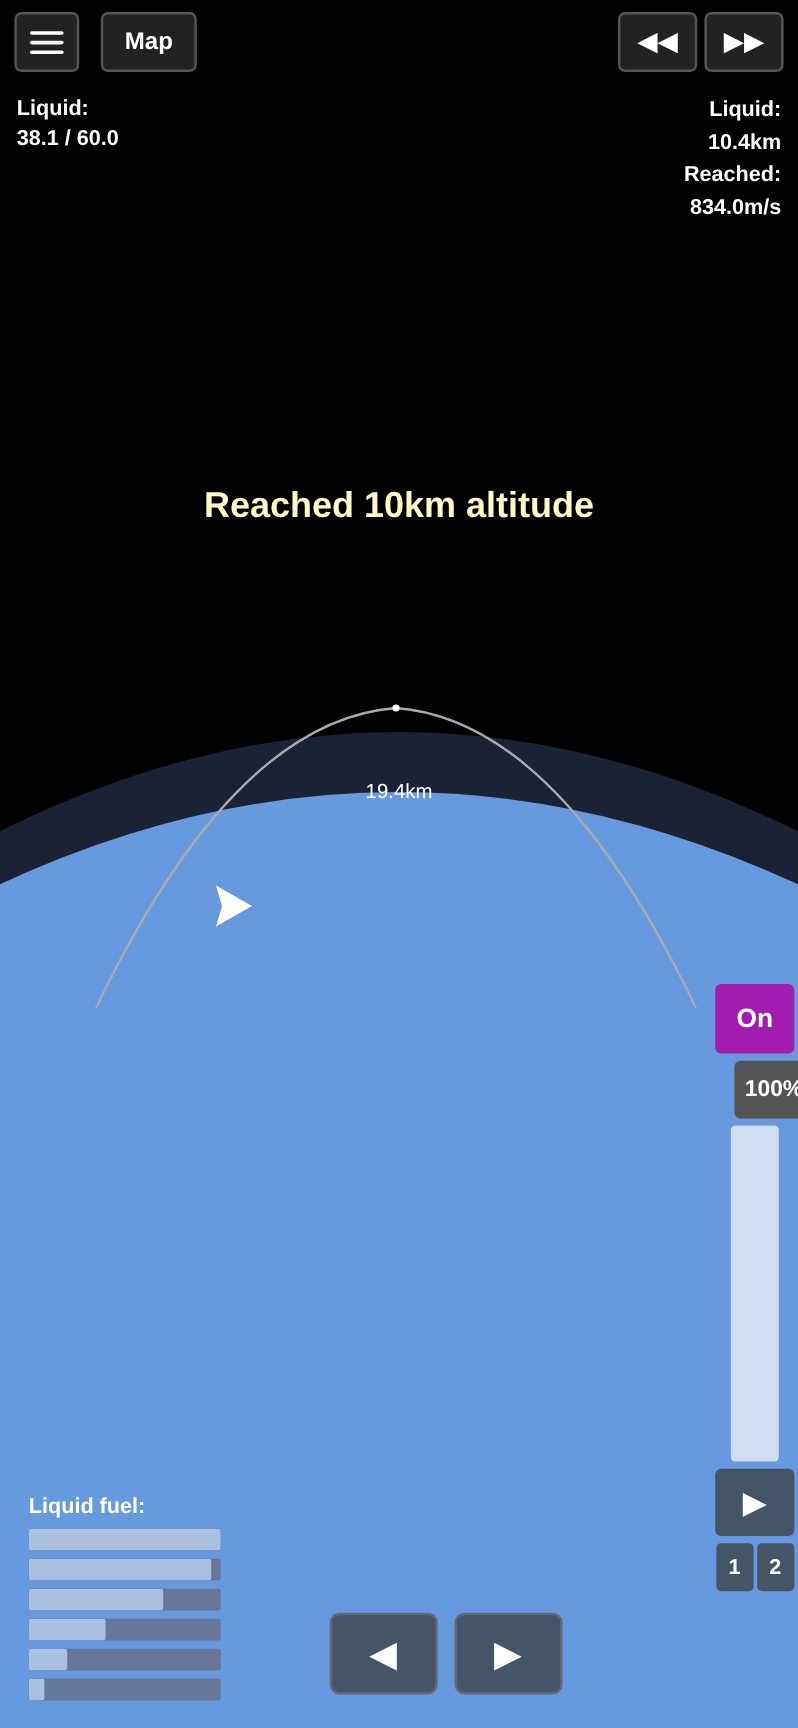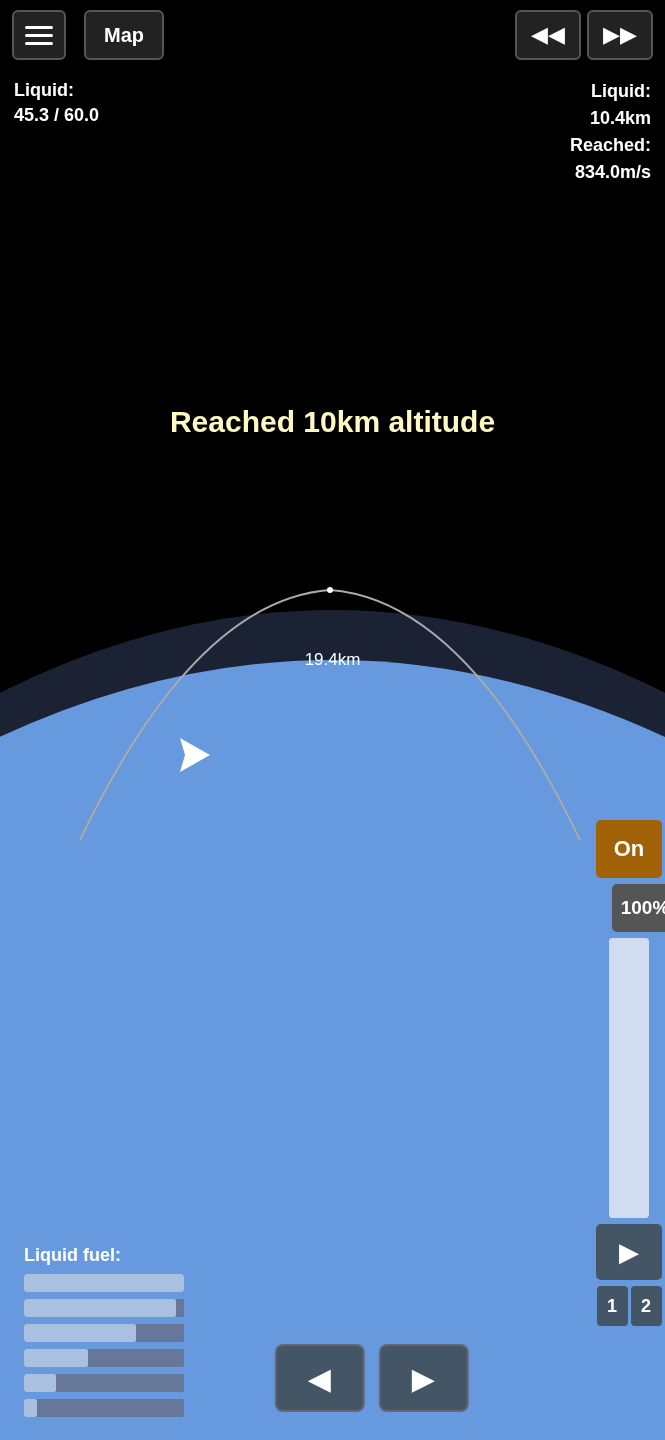--- a/index.html
+++ b/index.html
@@ -168,21 +168,21 @@
       top: 820px;
       width: 72px;
       z-index: 10;
       display: flex;
       flex-direction: column;
       align-items: center;
       gap: 6px;
     }
 
     .btn-on {
-      background: #a16207;
+      background: #a21caf;
       border: none;
       color: #fff;
       font-size: 22px;
       font-weight: bold;
       width: 66px;
       height: 58px;
       border-radius: 5px;
       cursor: pointer;
       display: flex;
       align-items: center;
@@ -387,21 +387,21 @@
     <button class="btn-map">Map</button>
   </div>
   <div class="toolbar-right">
     <button class="nav-btn">◀◀</button>
     <button class="nav-btn">▶▶</button>
   </div>
 </div>
 
 <div id="hud-topleft">
   <div>Liquid:</div>
-  <div>45.3 / 60.0</div>
+  <div>38.1 / 60.0</div>
 </div>
 
 <div id="hud-topright">
   <div>Liquid:</div>
   <div>10.4km</div>
   <div>Reached:</div>
   <div>834.0m/s</div>
 </div>
 
 <div id="right-controls">

